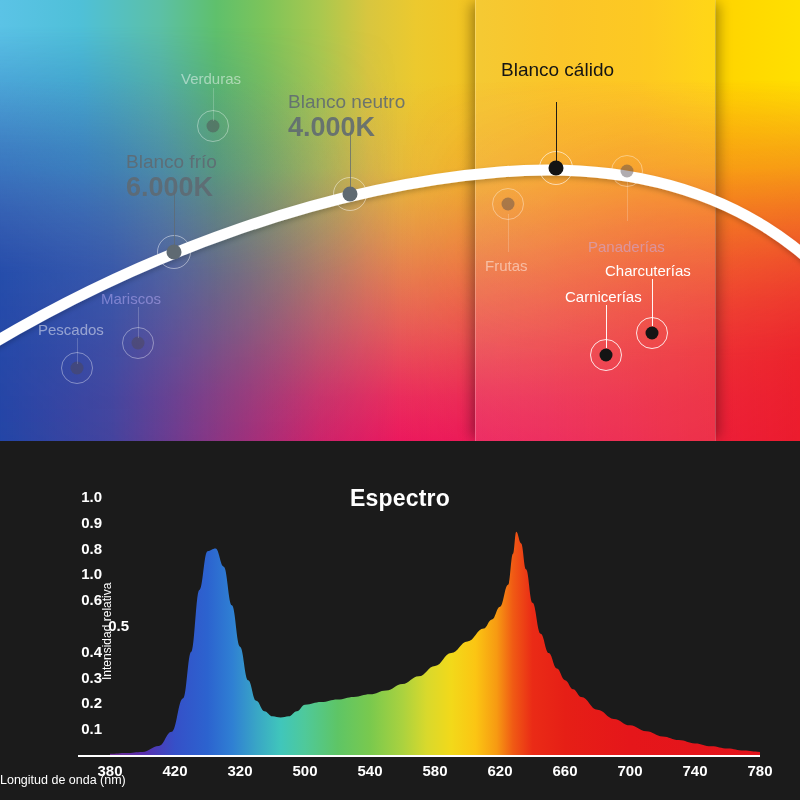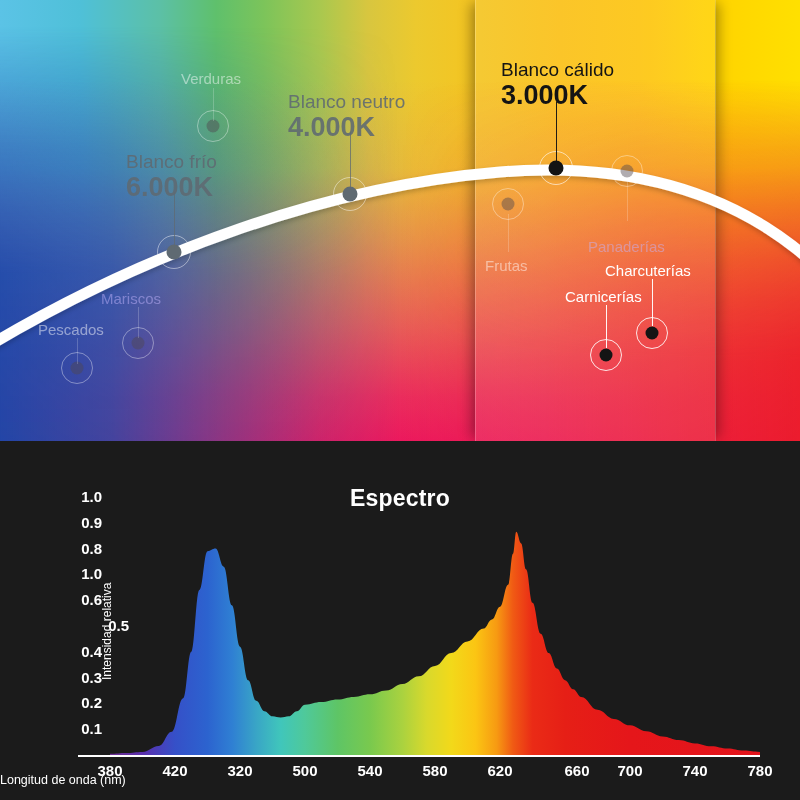--- a/index.html
+++ b/index.html
@@ -164,21 +164,20 @@
         <div class="lbl" style="left: 126px; top: 152px; color: rgb(95, 106, 114); opacity: 0.88;">
           <div class="lbl-k-name">Blanco frío</div>
           <div class="lbl-k-val">6.000K</div>
         </div>
         <div class="lbl" style="left: 288px; top: 92px; color: rgb(95, 106, 114); opacity: 0.88;">
           <div class="lbl-k-name">Blanco neutro</div>
           <div class="lbl-k-val">4.000K</div>
         </div>
         <div class="lbl" style="left: 501px; top: 60px; color: rgb(20, 20, 20); opacity: 1;">
           <div class="lbl-k-name">Blanco cálido</div>
-          <div class="lbl-k-val">3.000K</div>
         </div>
       </div>
   </div>
 
   <div id="chart-panel">
     <div id="chart-title">Espectro</div>
     <div id="ylabel" style="left: 100px; top: 239px;">Intensidad relativa</div>
     <div id="xlabel">Longitud de onda (nm)</div>
     <div id="yticks-layer">
         <div class="ytick" style="right: 698px; top: 281.2px;">0.1</div>
@@ -193,21 +192,21 @@
         <div class="ytick" style="right: 698px; top: 49px;">1.0</div>
       </div>
     <div id="xticks-layer">
         <div class="xtick" style="left: 110px; top: 323px;">380</div>
         <div class="xtick" style="left: 175px; top: 323px;">420</div>
         <div class="xtick" style="left: 240px; top: 323px;">320</div>
         <div class="xtick" style="left: 305px; top: 323px;">500</div>
         <div class="xtick" style="left: 370px; top: 323px;">540</div>
         <div class="xtick" style="left: 435px; top: 323px;">580</div>
         <div class="xtick" style="left: 500px; top: 323px;">620</div>
-        <div class="xtick" style="left: 565px; top: 323px; margin-left: 12px;">660</div>
+        <div class="xtick" style="left: 565px; top: 323px;">660</div>
         <div class="xtick" style="left: 630px; top: 323px;">700</div>
         <div class="xtick" style="left: 695px; top: 323px;">740</div>
         <div class="xtick" style="left: 760px; top: 323px;">780</div>
       </div>
     <div id="axisline" style="left: 78px; top: 314px; width: 682px;"></div>
     <svg id="plot" width="800" height="359" style="left: 0px; top: 0px;">
         <defs>
           <linearGradient id="specgrad" x1="110" x2="760" y1="0" y2="0" gradientUnits="userSpaceOnUse">
             <stop offset="0.00%" stop-color="#6b2f8f"></stop>
             <stop offset="5.00%" stop-color="#5b2fae"></stop>

